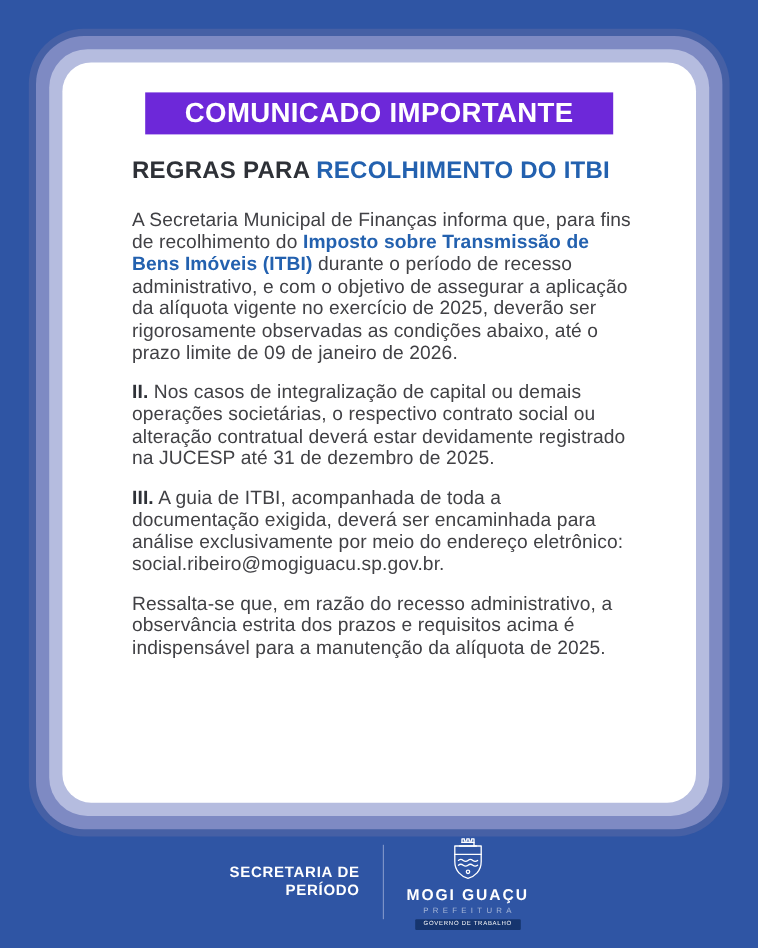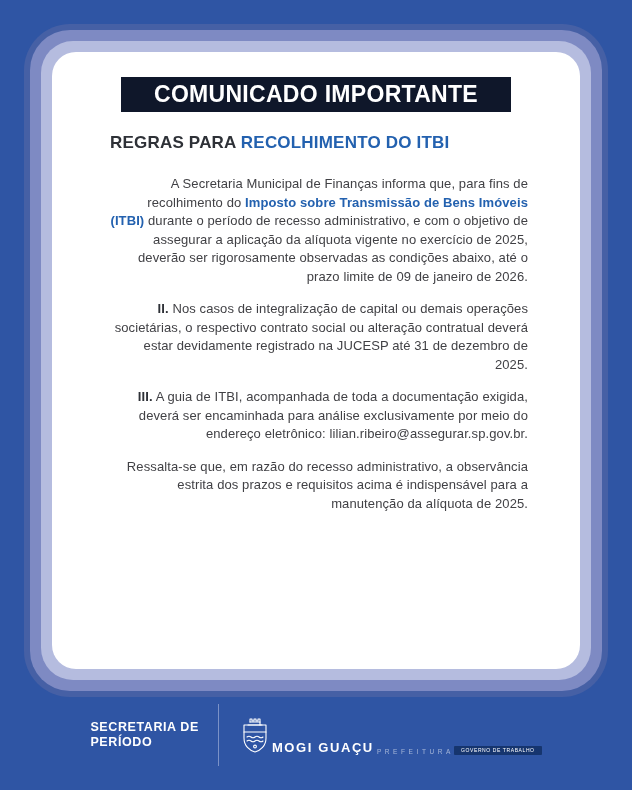--- a/index.html
+++ b/index.html
@@ -30,64 +30,64 @@
   }
   .card {
     width:100%; height:100%;
     background:#ffffff; border-radius:24px;
     box-sizing:border-box; padding-top:25px;
     overflow:hidden;
   }
   .banner {
     width:390px; height:35px;
     margin:0 auto;
-    background:#0f172a;
+    background:#6d28d9;
     display:flex; align-items:center; justify-content:center;
   }
   .banner-title {
     color:#ffffff; font-weight:bold;
     font-size:23px; letter-spacing:0.3px;
     white-space:nowrap;
   }
   .heading {
     margin:20px 52px 0 58px;
-    font-size:17px; font-weight:bold;
+    font-size:20px; font-weight:bold;
     color:#2e3137; line-height:21px;
     letter-spacing:0.2px;
   }
   .heading .line { display:block; }
   .blue-text { color:#2361af; }
   .body-copy { margin:0 52px 0 58px; }
   .body-copy p {
     margin:14px 0 0 0;
-    font-size:13px; line-height:18.5px;
-    color:#414145; letter-spacing:0.1px;text-align:right;
+    font-size:16px; line-height:18.5px;
+    color:#414145; letter-spacing:0.1px;
   }
   .body-copy p.first { margin-top:22px; }
   .bold-blue { color:#2361af; font-weight:bold; }
   .roman { font-weight:bold; color:#2e3137; }
   
   .footer {
     position:absolute; left:0; bottom:0;
     width:632px; height:93px;
     box-sizing:border-box; padding-bottom:18px;
     display:flex; align-items:center; justify-content:center;
     gap:19px;
   }
   .dept {
     color:#ffffff; font-weight:bold;
     font-size:12.5px; line-height:15px;
-    letter-spacing:0.6px; text-align:left;
+    letter-spacing:0.6px; text-align:right;
     white-space:nowrap;
   }
   .footer-divider {
     width:1px; height:62px;
     background:rgba(185,197,228,0.55);
   }
-  .logo-block { display:flex; align-items:flex-end; }
+  .logo-block { display:flex; flex-direction:column; align-items:center; }
   .crest { display:block; }
   .city-name {
     color:#ffffff; font-weight:bold;
     font-size:13px; letter-spacing:1.6px;
     margin-top:3px; white-space:nowrap;
   }
   .prefeitura {
     color:rgba(255,255,255,0.55);
     font-size:6.5px; letter-spacing:3.6px;
     margin-top:3px; padding-left:3px; white-space:nowrap;
@@ -115,21 +115,21 @@
           <span class="line"><span>REGRAS PARA </span><span class="blue-text">RECOLHIMENTO DO ITBI</span></span>
         </div>
 
         <div class="body-copy">
           <p class="first"><span>A Secretaria Municipal de Finanças informa que, para fins de recolhimento do </span><span class="bold-blue">Imposto sobre Transmissão de Bens Imóveis (ITBI)</span><span> durante o período de recesso administrativo, e com o objetivo de assegurar a aplicação da alíquota vigente no exercício de 2025, deverão ser rigorosamente observadas as condições abaixo, até o prazo limite de 09 de janeiro de 2026.</span></p>
 
 
 
           <p><span class="roman">II.</span><span> Nos casos de integralização de capital ou demais operações societárias, o respectivo contrato social ou alteração contratual deverá estar devidamente registrado na JUCESP até 31 de dezembro de 2025.</span></p>
 
-          <p><span class="roman">III.</span><span> A guia de ITBI, acompanhada de toda a documentação exigida, deverá ser encaminhada para análise exclusivamente por meio do endereço eletrônico: </span><span>lilian.ribeiro@assegurar.sp.gov.br</span><span>.</span></p>
+          <p><span class="roman">III.</span><span> A guia de ITBI, acompanhada de toda a documentação exigida, deverá ser encaminhada para análise exclusivamente por meio do endereço eletrônico: </span><span>social.ribeiro@mogiguacu.sp.gov.br</span><span>.</span></p>
 
           <p>Ressalta-se que, em razão do recesso administrativo, a observância estrita dos prazos e requisitos acima é indispensável para a manutenção da alíquota de 2025.</p>
         </div>
 
       </div>
     </div>
   </div>
 </div>
 
 <div class="footer">

